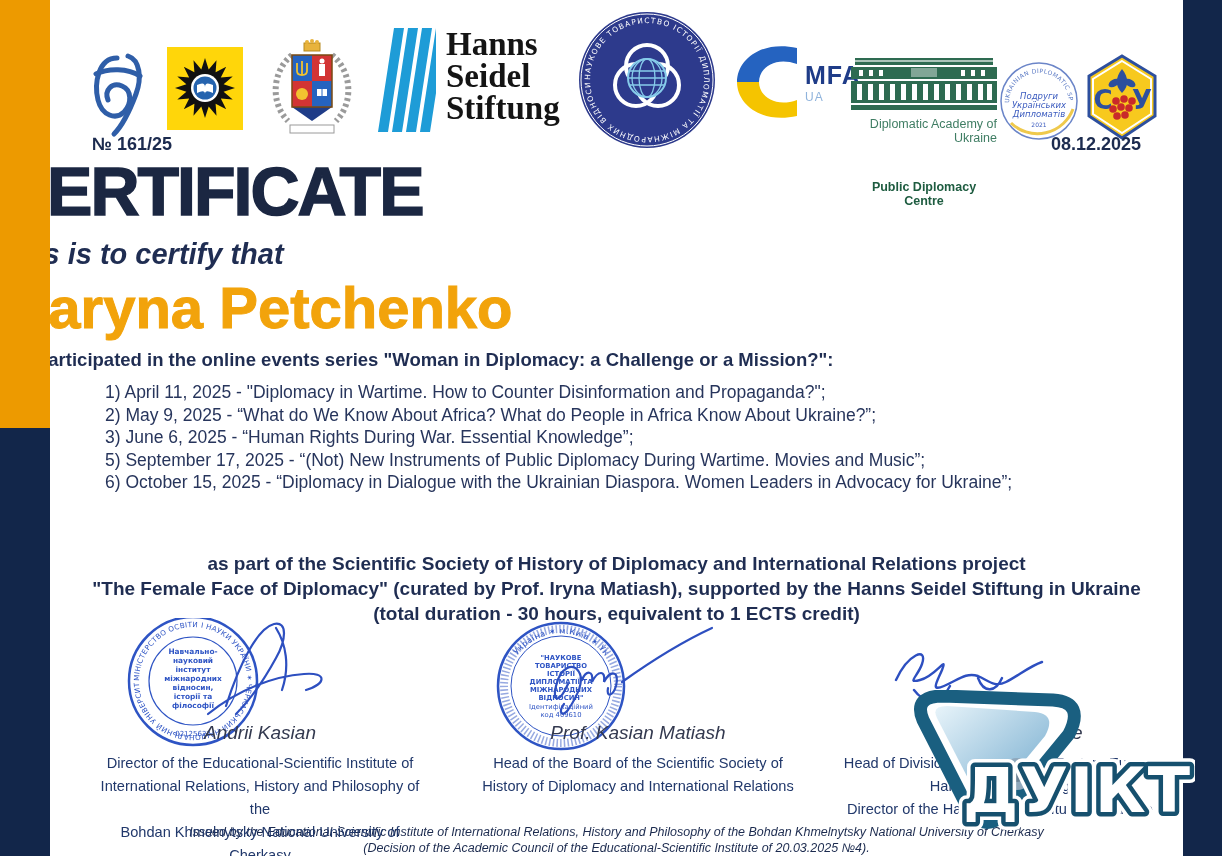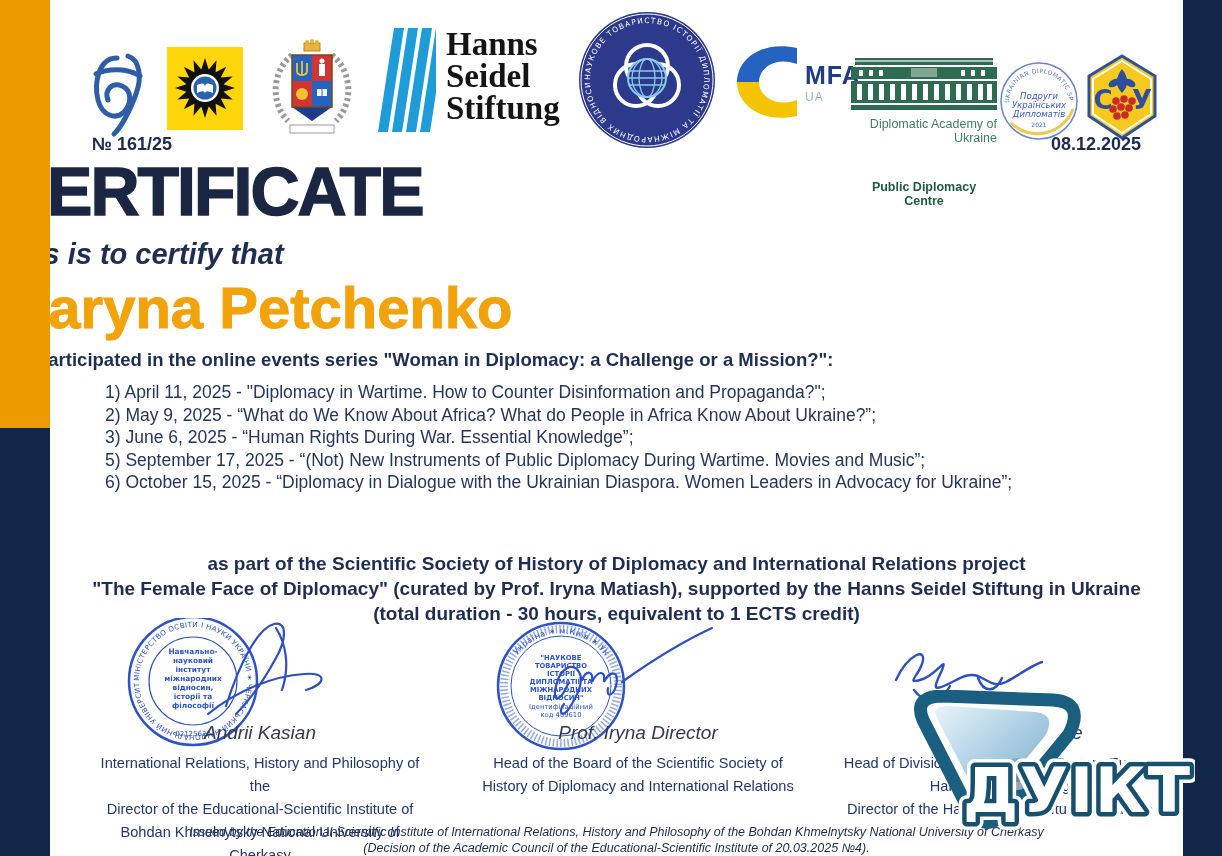--- a/index.html
+++ b/index.html
@@ -264,22 +264,22 @@
         <text x="103" y="63">міжнародних</text>
         <text x="103" y="72">відносин,</text>
         <text x="103" y="81">історії та</text>
         <text x="103" y="90">філософії</text>
         <text x="103" y="118" font-weight="normal" font-size="7">02125622</text>
       </g>
       <path d="M118 96 C 150 70 186 58 214 56 C 238 54 236 66 216 72 M136 88 C 150 44 168 10 184 6 C 198 3 196 22 186 40 C 174 62 158 84 146 96 M186 10 C 196 26 200 48 192 72" fill="none" stroke="#2D4FC0" stroke-width="2.2" stroke-linecap="round"></path>
     </svg>
     <div class="sig-name">Andrii Kasian</div>
     <div class="sig-title">
+      <div>Director of the Educational-Scientific Institute of</div>
       <div>International Relations, History and Philosophy of the</div>
-      <div>Director of the Educational-Scientific Institute of</div>
       <div>Bohdan Khmelnytsky National University of Cherkasy</div>
     </div>
   </div>
 
   <div class="sig-block" style="left:460px;width:356px;height:200px;">
     <svg class="art" width="356" height="136" viewBox="0 0 356 136">
       <defs>
           <path id="s2arc" d="M57 37 A 56 56 0 0 1 145 37"></path>
         </defs>
       <circle cx="101" cy="68" r="63" fill="none" stroke="#2E54C4" stroke-width="2.5"></circle>
@@ -293,21 +293,21 @@
         <text x="101" y="50">ТОВАРИСТВО</text>
         <text x="101" y="58">ІСТОРІЇ</text>
         <text x="101" y="66">ДИПЛОМАТІЇ ТА</text>
         <text x="101" y="74">МІЖНАРОДНИХ</text>
         <text x="101" y="82">ВІДНОСИН"</text>
         <text x="101" y="91" font-weight="normal">Ідентифікаційний</text>
         <text x="101" y="99" font-weight="normal">код 409610</text>
       </g>
       <path d="M108 66 C 100 84 92 86 96 68 C 100 50 114 42 120 56 C 124 66 116 80 108 92 C 102 100 98 94 104 86 M122 62 c 4 -10 12 -10 10 2 c 6 -12 14 -12 12 0 c 6 -12 16 -12 12 4 c -3 10 -10 12 -8 2 M162 64 C 190 44 226 22 252 10" fill="none" stroke="#2D4FC0" stroke-width="2.2" stroke-linecap="round"></path>
     </svg>
-    <div class="sig-name">Prof. Iryna Director</div>
+    <div class="sig-name">Prof. Kasian Matiash</div>
     <div class="sig-title">
       <div>Head of the Board of the Scientific Society of</div>
       <div>History of Diplomacy and International Relations</div>
     </div>
   </div>
 
   <div class="sig-block" style="left:830px;width:340px;height:200px;">
     <svg class="art" width="340" height="100" viewBox="0 0 340 100">
       <path d="M66 62 C 78 36 98 28 92 46 C 88 58 76 66 90 62 C 106 58 118 36 112 52 C 107 64 100 74 114 68 C 128 62 136 54 148 58 C 158 62 164 70 176 64 C 188 58 200 48 212 44 M84 72 C 96 88 112 84 120 68 M148 60 C 154 76 166 74 172 60" fill="none" stroke="#2D4FC0" stroke-width="2.4" stroke-linecap="round"></path>
     </svg>

